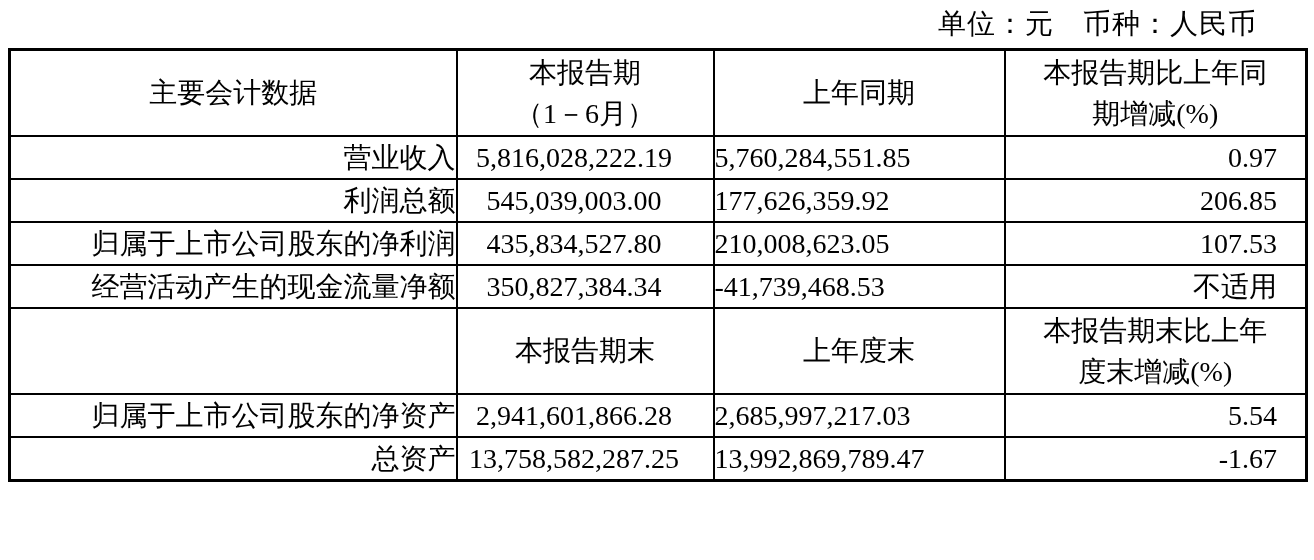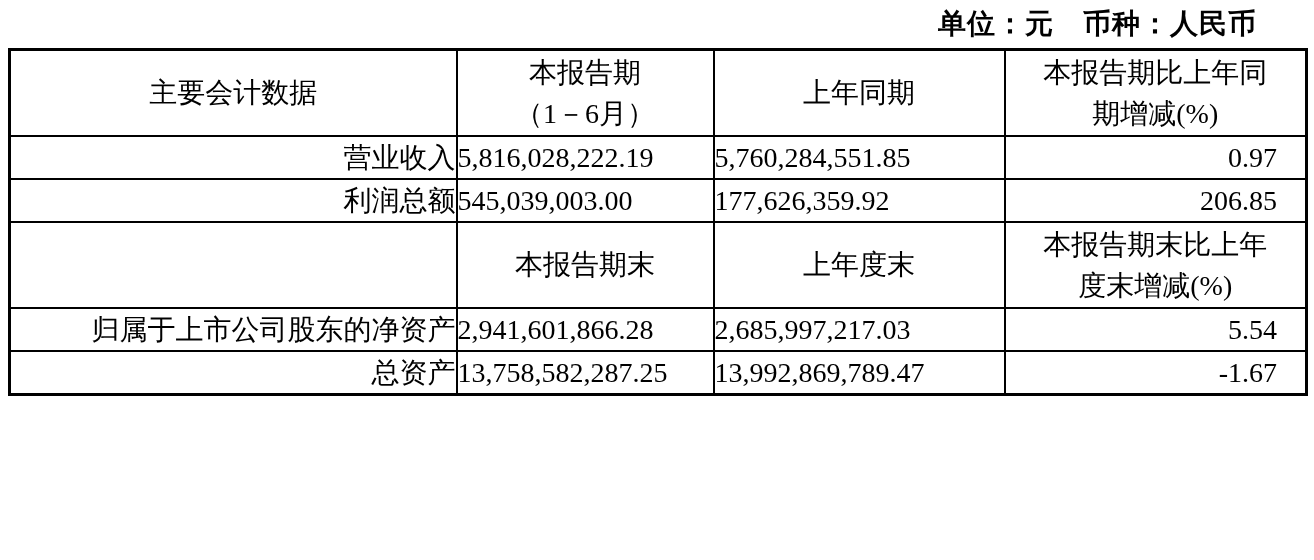--- a/index.html
+++ b/index.html
@@ -9,21 +9,20 @@
     font-family: "Liberation Serif", "DejaVu Serif", serif;
     color: #000;
     overflow: hidden;
   }
   .unit-note {
     font-size: 28px;
     text-align: right;
     padding: 5px 57px 0 0;
     letter-spacing: 1px;
     white-space: pre;
-    font-weight: bold;
   }
   table.fin {
     border-collapse: collapse;
     table-layout: fixed;
     width: 1297px;
     margin: 5px 0 0 8px;
     border: 3px solid #000;
   }
   .fin td, .fin th {
     border: 2px solid #000;
@@ -31,21 +30,21 @@
     font-weight: normal;
     vertical-align: middle;
     line-height: 41px;
     overflow: hidden;
   }
   .fin th { text-align: center; }
   .h86 { height: 86px; }
   .h42 { height: 42px; }
   .h38 { height: 38px; }
   .label { text-align: right; padding-left: 10px; }
-  .num2 { text-align: left; padding-right: 22px; }
+  .num2 { text-align: center; padding-right: 22px; }
   .num3 { text-align: left; padding-right: 50px; }
   .num4 { text-align: right; padding-right: 28px; padding-left: 32px; }
   .ctr { text-align: center; }
 </style>
 </head>
 <body>
 
 <div class="unit-note">单位：元　币种：人民币</div>
 
 <table class="fin">
@@ -76,22 +75,34 @@
       <td class="num4">0.97</td>
     </tr>
 
     <tr class="h42">
       <td class="label">利润总额</td>
       <td class="num2">545,039,003.00</td>
       <td class="num3">177,626,359.92</td>
       <td class="num4">206.85</td>
     </tr>
 
+    <tr class="h42">
+      <td class="label">归属于上市公司股东的净利润</td>
+      <td class="num2">435,834,527.80</td>
+      <td class="num3">210,008,623.05</td>
+      <td class="num4">107.53</td>
+    </tr>
 
 
+    <tr class="h42">
+      <td class="label">经营活动产生的现金流量净额</td>
+      <td class="num2">350,827,384.34</td>
+      <td class="num3">-41,739,468.53</td>
+      <td class="num4">不适用</td>
+    </tr>
 
     <tr class="h86">
       <td class="label"></td>
       <td class="ctr">本报告期末</td>
       <td class="ctr">上年度末</td>
       <td class="ctr">
         <div>本报告期末比上年</div>
         <div>度末增减(%)</div>
       </td>
     </tr>

